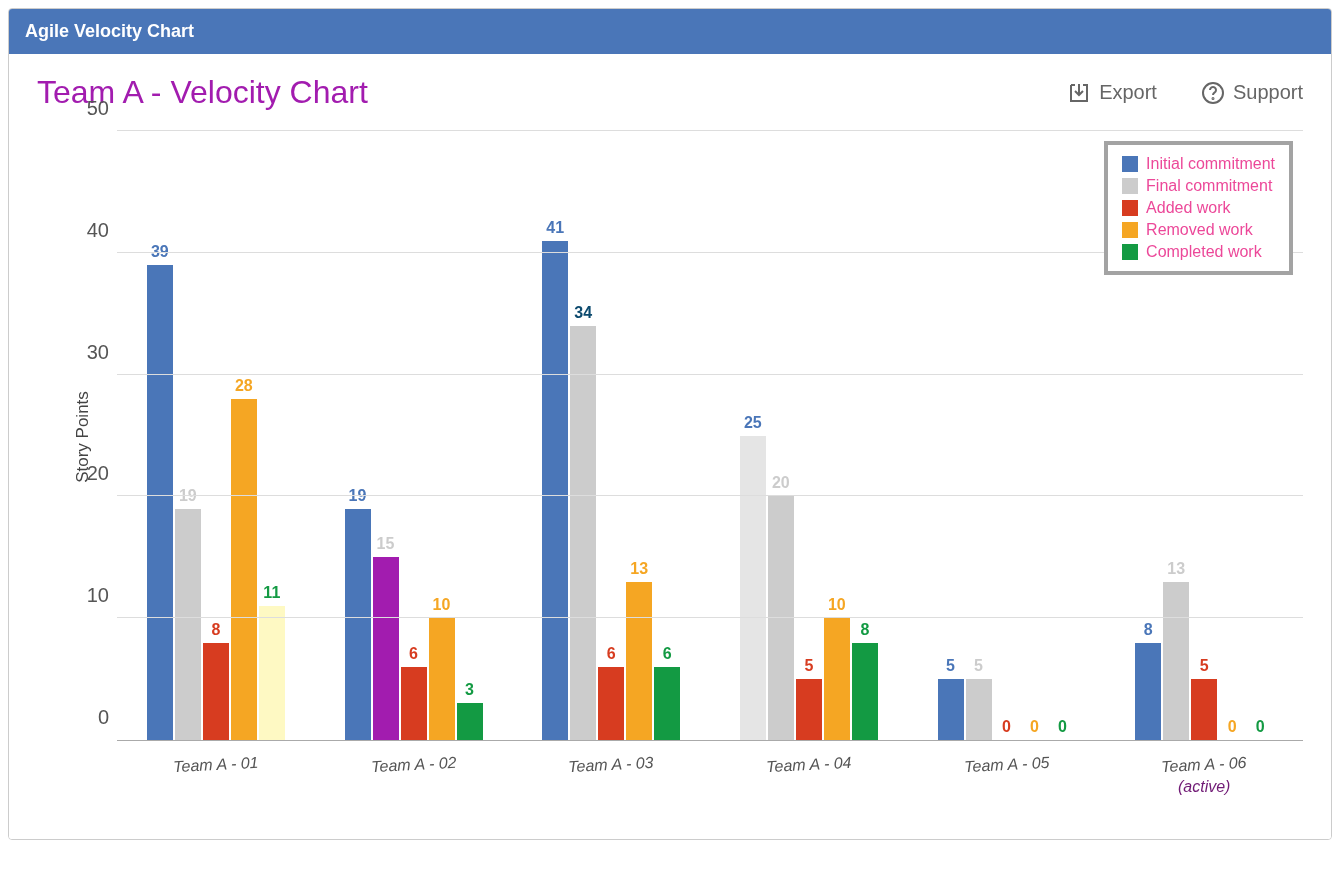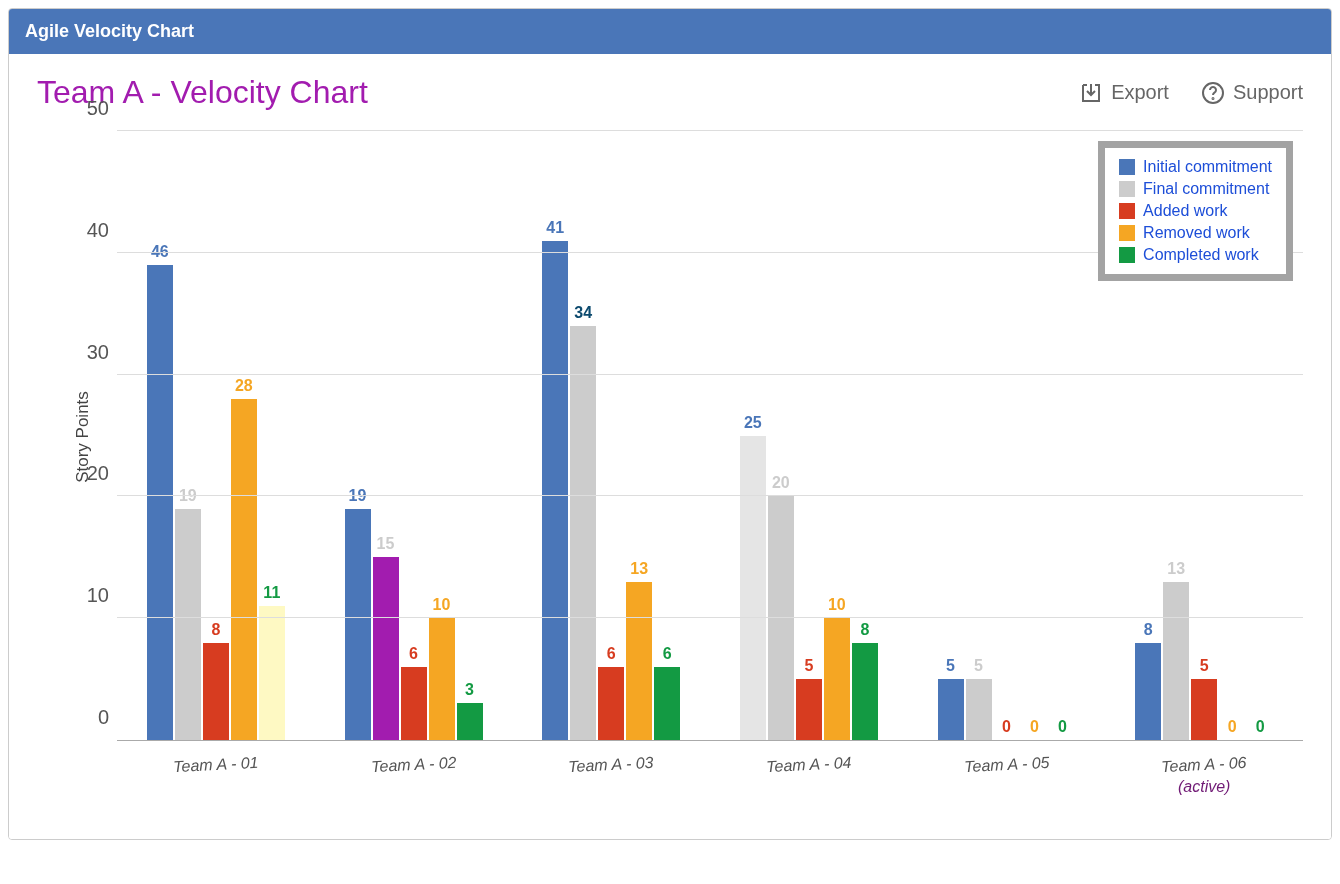--- a/index.html
+++ b/index.html
@@ -31,21 +31,21 @@
     justify-content: space-between;
     margin-bottom: 20px;
   }
   .chart-title {
     color: #a21caf;
     font-size: 32px;
     font-weight: 400;
   }
   .actions {
     display: flex;
-    gap: 32px;
+    gap: 44px;
     align-items: center;
   }
   .action-btn {
     display: flex;
     align-items: center;
     gap: 8px;
     color: #666;
     font-size: 20px;
     cursor: pointer;
   }
@@ -129,25 +129,25 @@
     text-align: center;
     color: #701a75;
     font-size: 16px;
     font-style: italic;
   }
   .legend {
     position: absolute;
     top: 10px;
     right: 10px;
     background: #fff;
-    border: 7px solid #a3a3a3;
+    border: 4px solid #a3a3a3;
     padding: 8px 14px;
     z-index: 5;
     font-size: 16px;
-    color: #1d4ed8;
+    color: #ec4899;
   }
   .legend-row {
     display: flex;
     align-items: center;
     gap: 8px;
     padding: 2px 0;
   }
   .legend-swatch {
     width: 16px;
     height: 16px;
@@ -205,21 +205,21 @@
               <span>Removed work</span>
             </div>
             <div class="legend-row">
               <div class="legend-swatch" style="background: rgb(19, 154, 67);"></div>
               <span>Completed work</span>
             </div>
           </div>
         <div class="groups" id="groups">
             <div class="group">
               <div class="bar" style="height: 78%; background: rgb(74, 118, 184);">
-                <div class="bar-label" style="color: rgb(74, 118, 184);">46</div>
+                <div class="bar-label" style="color: rgb(74, 118, 184);">39</div>
               </div>
               <div class="bar" style="height: 38%; background: rgb(204, 204, 204);">
                 <div class="bar-label" style="color: rgb(204, 204, 204);">19</div>
               </div>
               <div class="bar" style="height: 16%; background: rgb(215, 60, 32);">
                 <div class="bar-label" style="color: rgb(215, 60, 32);">8</div>
               </div>
               <div class="bar" style="height: 56%; background: rgb(245, 166, 35);">
                 <div class="bar-label" style="color: rgb(245, 166, 35);">28</div>
               </div>

